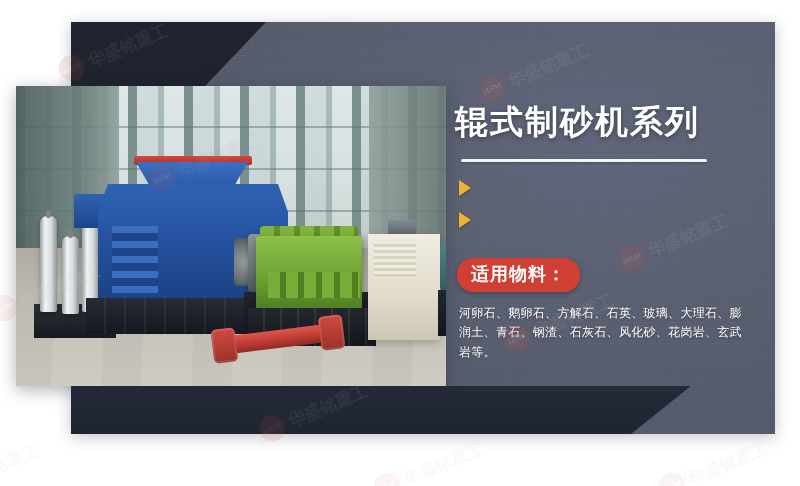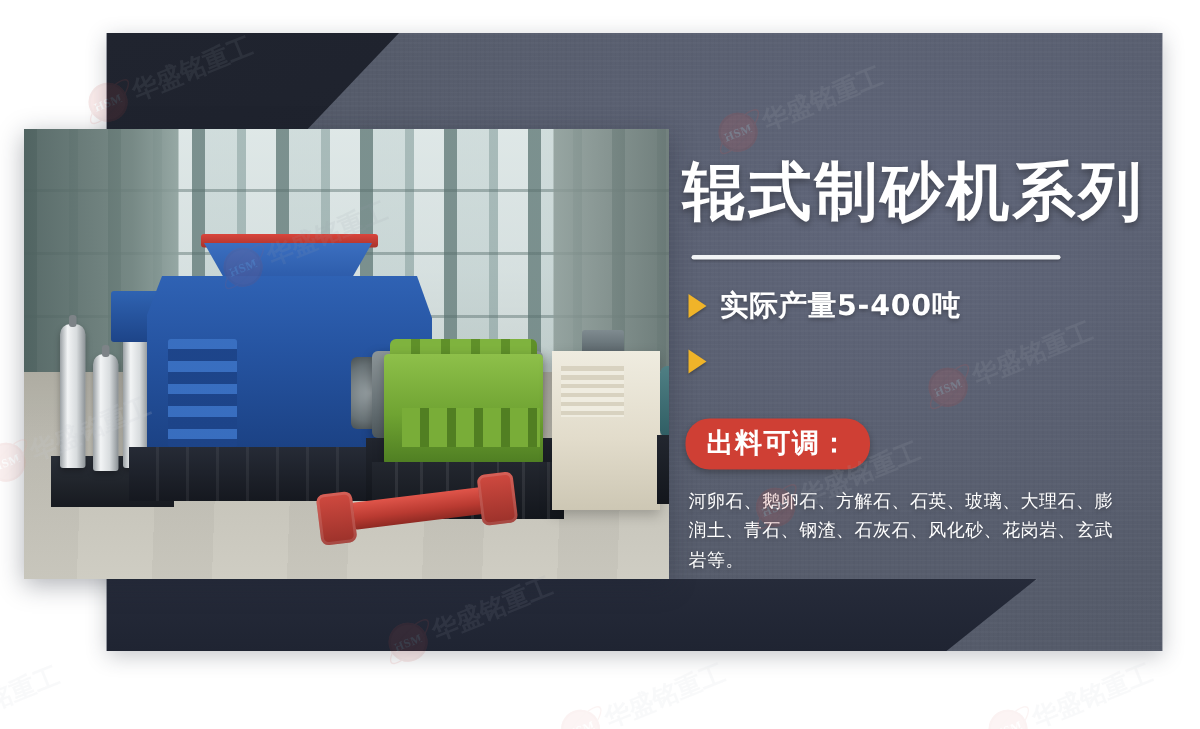--- a/index.html
+++ b/index.html
@@ -230,21 +230,21 @@
   }
   .teal-base{
     position:absolute;left:422px;top:204px;width:40px;height:46px;
     background:linear-gradient(180deg,#22262f 0%,#13161c 100%);
   }
 
   
   .content{position:absolute;left:455px;top:22px;width:310px;height:412px;z-index:40;}
   .title{
     margin:0;padding:78px 0 0 0;
-    font-size:42px;font-weight:700;color:#ffffff;letter-spacing:2px;
+    font-size:33px;font-weight:700;color:#ffffff;letter-spacing:2px;
     font-family:"DejaVu Sans",sans-serif;
     text-shadow:0 2px 5px rgba(0,0,0,.35);
   }
   .rule{margin:14px 0 0 6px;width:246px;height:3px;background:#f2f4f6;border-radius:2px;
     box-shadow:0 1px 2px rgba(0,0,0,.25);}
   .feats{list-style:none;margin:18px 0 0 0;padding:0;}
   .feat{display:flex;align-items:center;gap:9px;margin:0 0 16px 4px;}
   .arrow{width:0;height:0;flex:0 0 auto;
     border-left:12px solid #f0b429;border-top:8px solid transparent;border-bottom:8px solid transparent;
     filter:drop-shadow(0 1px 1px rgba(0,0,0,.3));}
@@ -316,28 +316,27 @@
     </div>
   </div>
 
   <div class="content">
     <h1 class="title">辊式制砂机系列</h1>
     <div class="rule"></div>
 
     <ul class="feats">
       <li class="feat">
         <span class="arrow"></span>
-        <span class="feat-txt">实际产量5-400吨</span>
       </li>
       <li class="feat">
         <span class="arrow"></span>
       </li>
     </ul>
 
-    <div class="pill">出料可调：</div>
+    <div class="pill">适用物料：</div>
     <div class="materials">河卵石、鹅卵石、方解石、石英、玻璃、大理石、膨润土、青石、钢渣、石灰石、风化砂、花岗岩、玄武岩等。</div>
   </div>
 
   <div class="wm-layer">
     <div class="wm light dim" style="left:-8px;top:300px;">
       <span class="badge">
           <b>HSM</b>
         </span>
       <span class="txt">华盛铭重工</span>
     </div>

